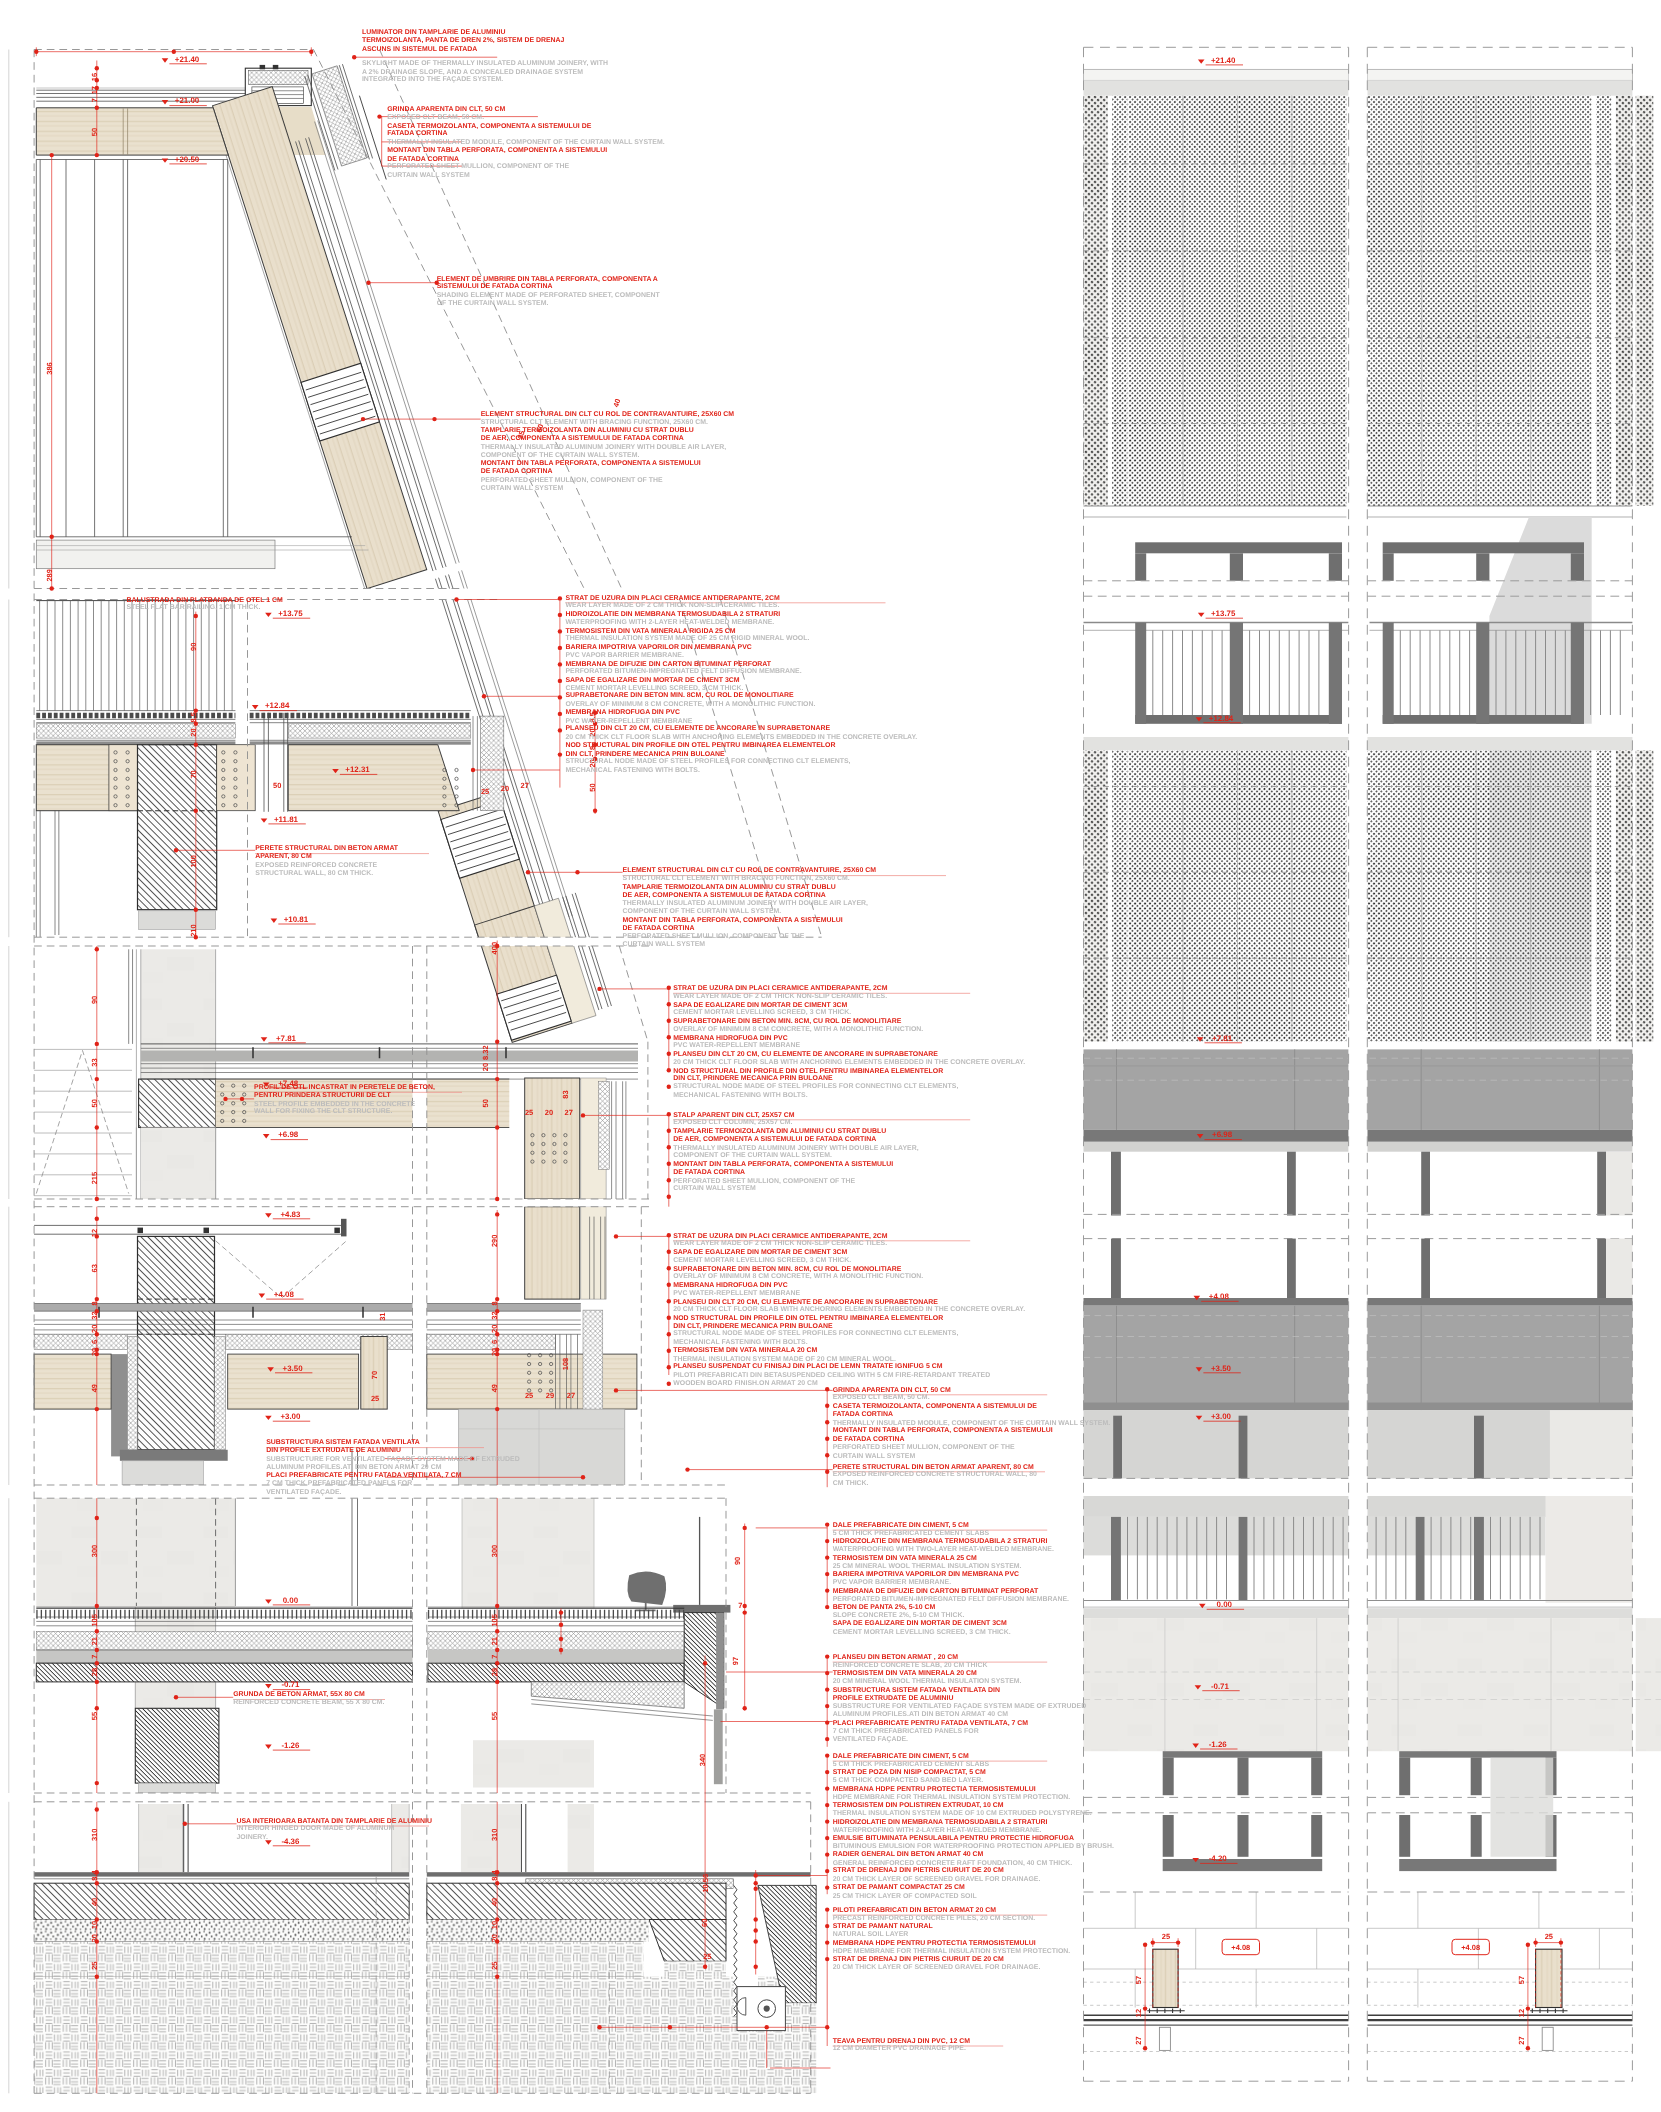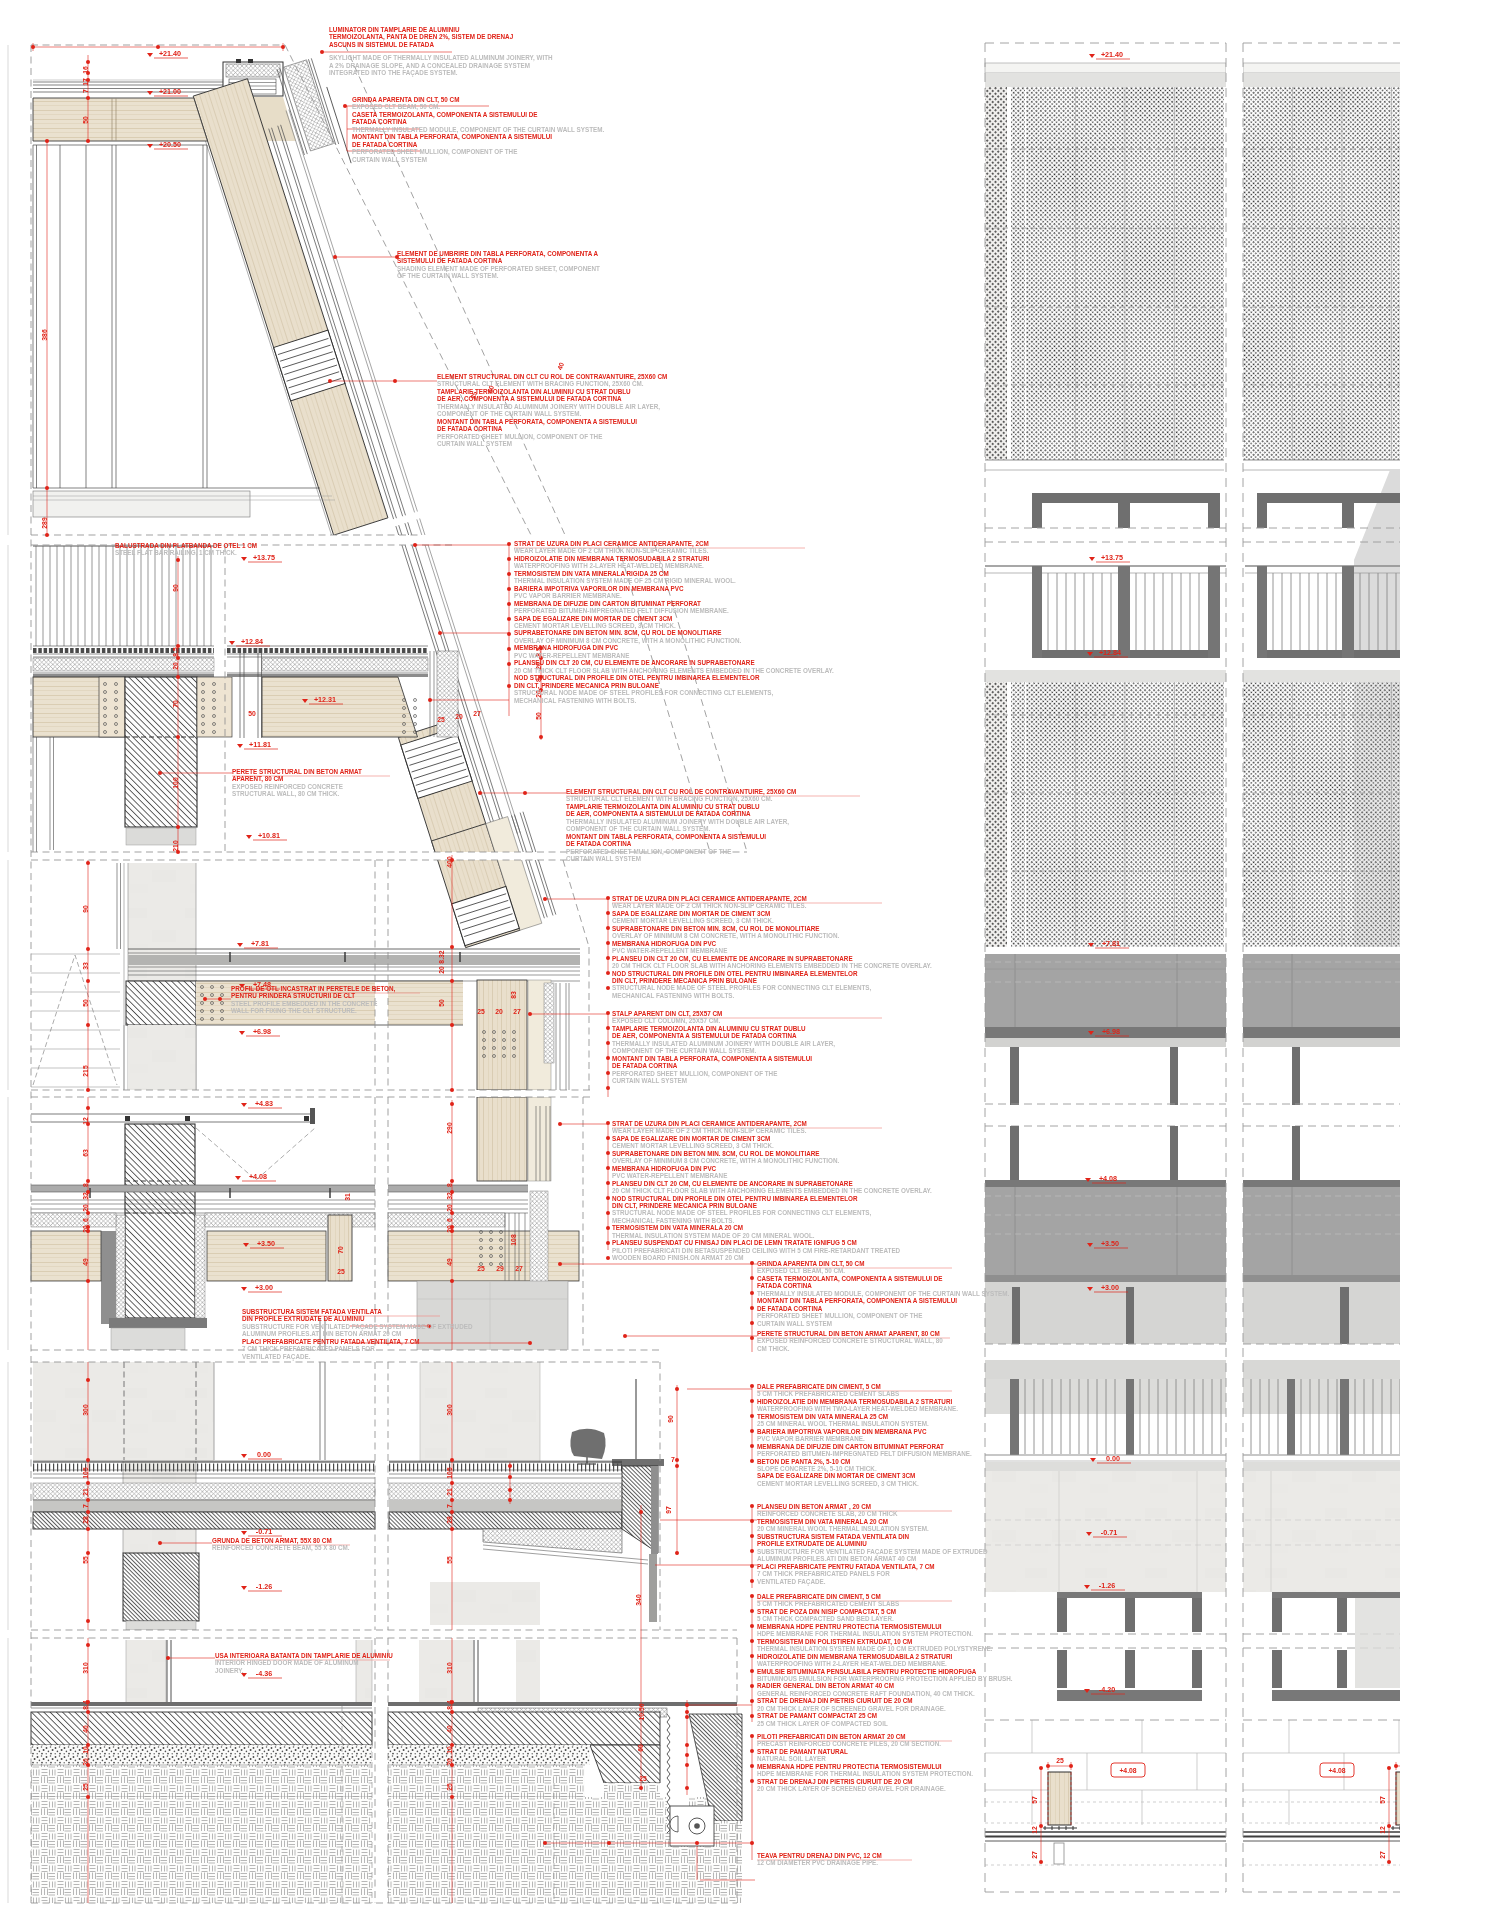--- a/index.html
+++ b/index.html
@@ -1,16 +1,16 @@
 <!DOCTYPE html>
 <html><head>
 <meta charset="utf-8">
 <style>
 html,body{margin:0;padding:0;background:#fff;}
-#sheet{position:relative;width:1400px;height:1920px;background:#fff;overflow:hidden;
+#sheet{position:relative;width:1510px;height:1920px;background:#fff;overflow:hidden;
   font-family:"Liberation Sans",sans-serif;}
 svg{position:absolute;left:0;top:0;}
 .tb{position:absolute;font-size:6.3px;line-height:7.45px;white-space:nowrap;}
 .r{color:#e02318;font-weight:bold;}
 .g{color:#bcbcbc;font-weight:bold;}
 </style>
 </head>
 <body>
 <div id="sheet">
 <svg width="1510" height="1920" viewBox="0 0 1510 1920">

